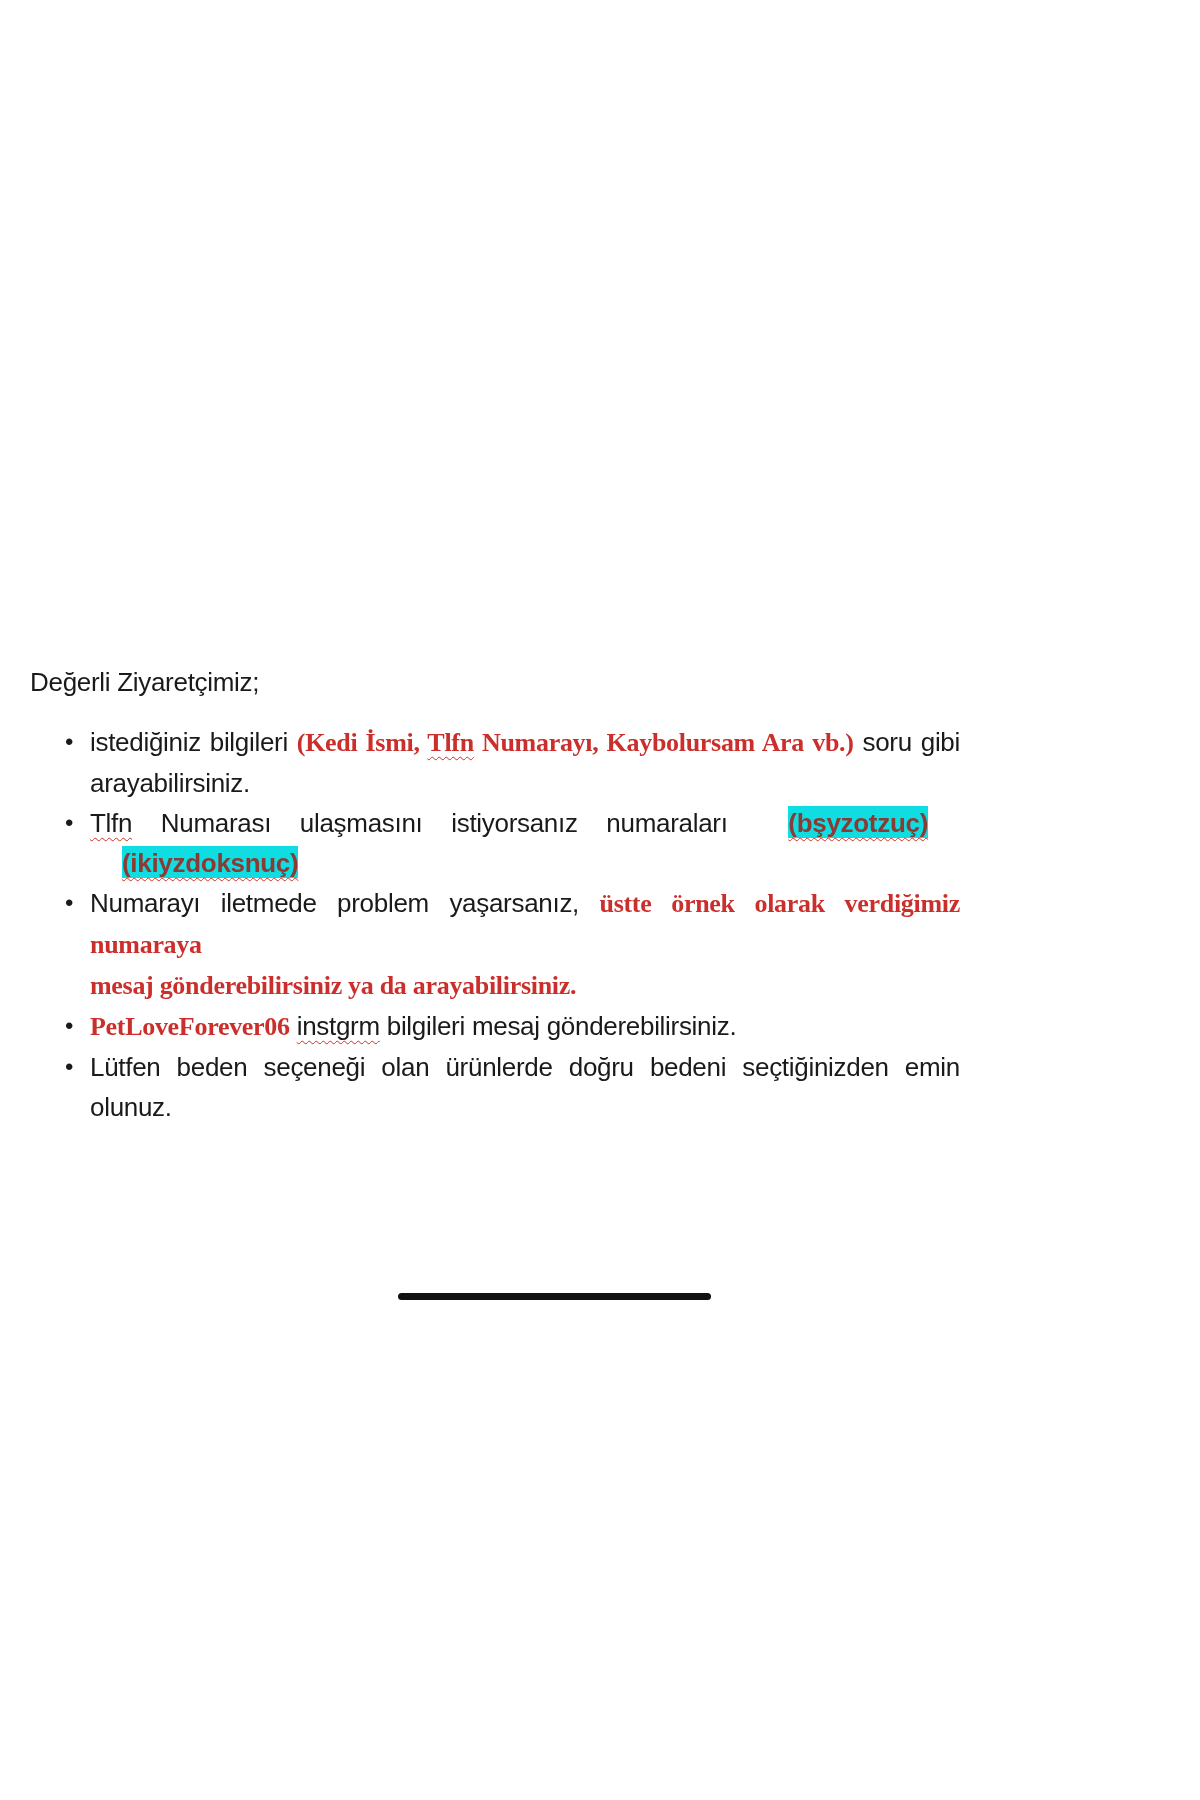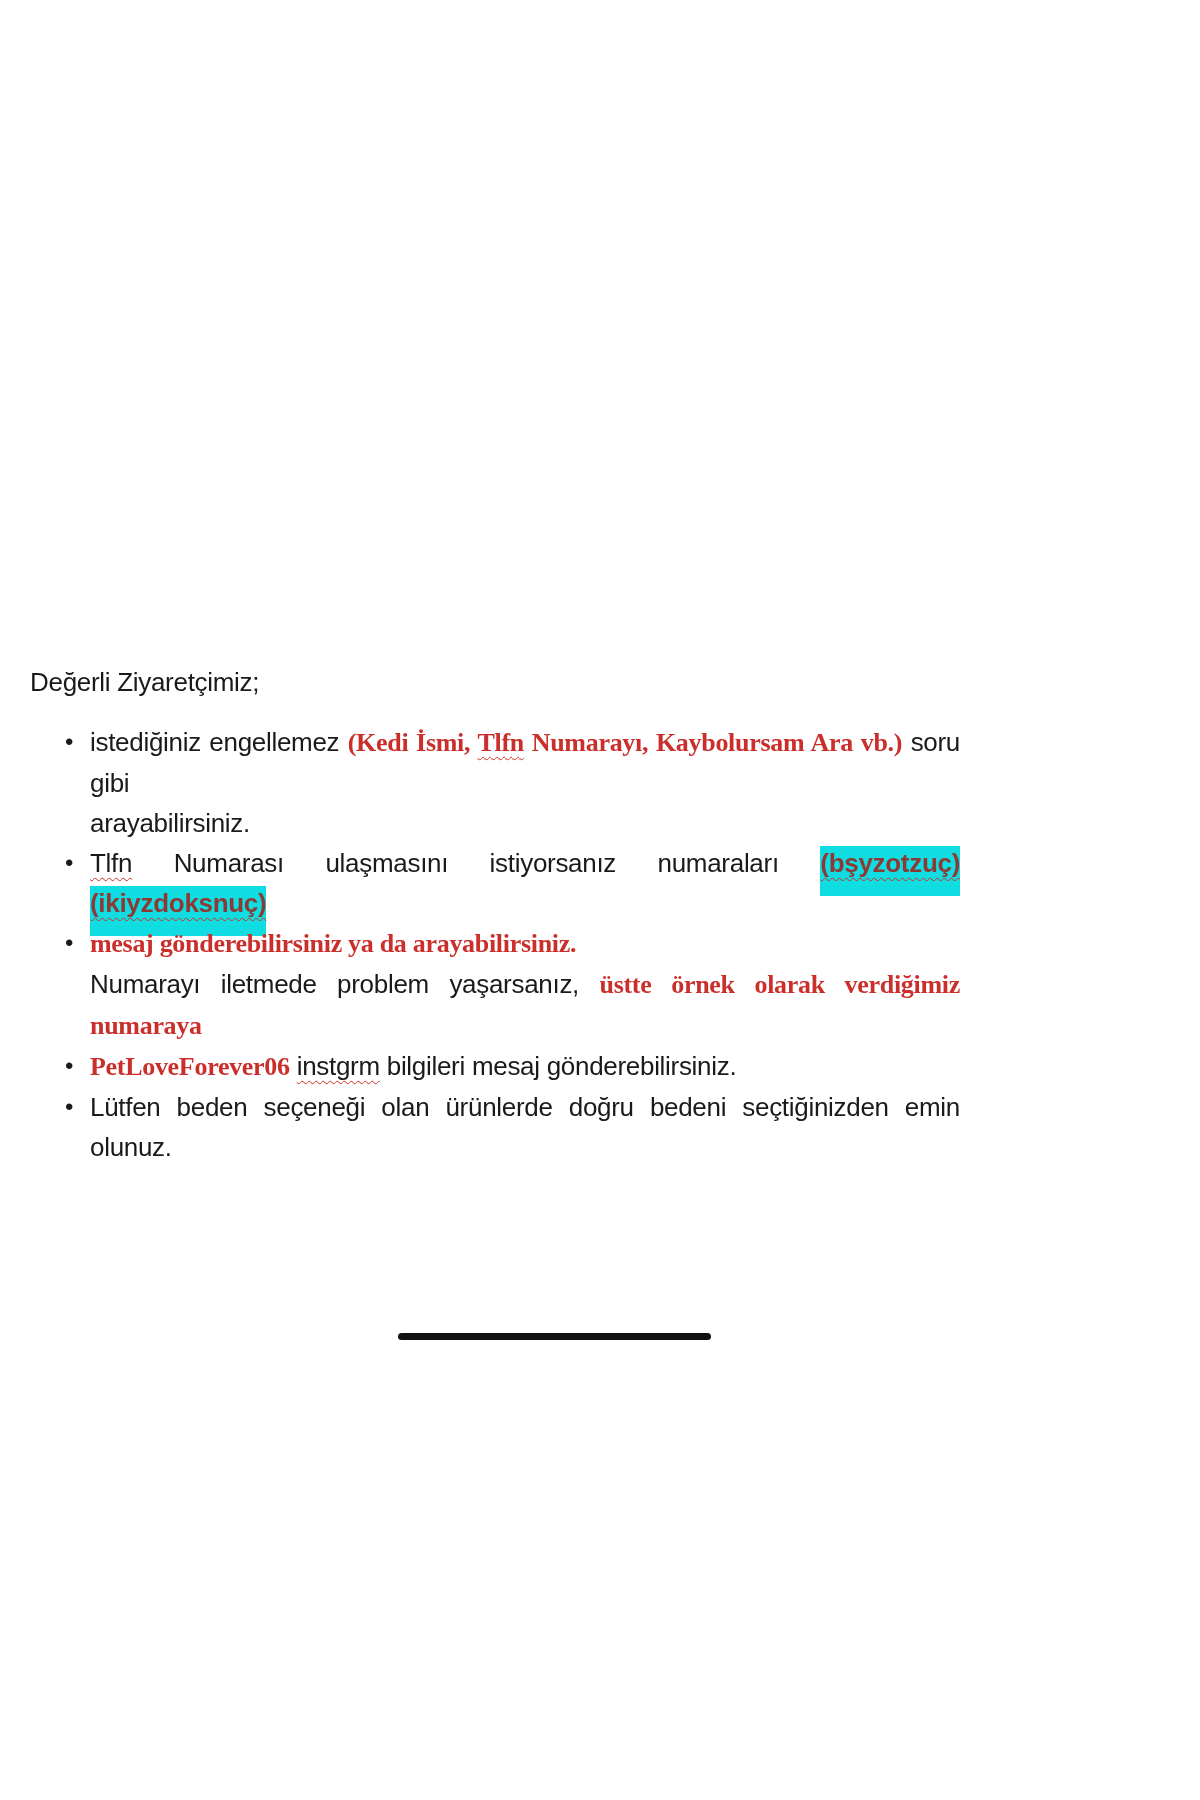--- a/index.html
+++ b/index.html
@@ -50,54 +50,54 @@
   .s-rb, .s-rbsq { color: var(--red); font-weight: 700; font-family: Liberation Serif, serif; }
   .s-rbsq, .s-blsq, .s-hl {
     text-decoration: underline;
     text-decoration-style: wavy;
     text-decoration-color: var(--squiggle);
     text-decoration-thickness: 1px;
     text-underline-offset: 5px;
   }
   .s-hl, .s-hlsp {
     background: var(--highlight);
-    padding-top: 2px; padding-bottom: 18px;
+    padding-top: 2px; padding-bottom: 0; margin-left: 32px;
   }
   .s-hl { color: var(--darkred); font-weight: 700; }
   .divider {
     width: 313px; height: 7px;
     border-radius: 4px;
     background: var(--divider);
     margin: 166px 0 0 368px;
   }
 </style>
 </head>
 <body>
 
 <div class="page">
   <h1 class="greeting">Değerli Ziyaretçimiz;</h1>
   <ul class="bullets" id="bullet-list">
       <li class="bullet">
         <span class="marker">•</span>
         <div class="content">
-          <div class="line just"><span class="s-n">istediğiniz engellemez </span><span class="s-rb">(Kedi İsmi, </span><span class="s-rbsq">Tlfn</span><span class="s-rb"> Numarayı, Kaybolursam Ara vb.)</span><span class="s-n"> soru gibi</span></div>
+          <div class="line just"><span class="s-n">istediğiniz bilgileri </span><span class="s-rb">(Kedi İsmi, </span><span class="s-rbsq">Tlfn</span><span class="s-rb"> Numarayı, Kaybolursam Ara vb.)</span><span class="s-n"> soru gibi</span></div>
           <div class="line"><span class="s-n">arayabilirsiniz.</span></div>
         </div>
       </li>
       <li class="bullet">
         <span class="marker">•</span>
         <div class="content">
           <div class="line just"><span class="s-blsq">Tlfn</span><span class="s-n"> Numarası ulaşmasını istiyorsanız numaraları </span><span class="s-hl">(bşyzotzuç)</span><span class="s-hlsp"> </span><span class="s-hl">(ikiyzdoksnuç)</span></div>
         </div>
       </li>
       <li class="bullet">
         <span class="marker">•</span>
         <div class="content">
+          <div class="line just"><span class="s-n">Numarayı iletmede problem yaşarsanız, </span><span class="s-rb">üstte örnek olarak verdiğimiz numaraya</span></div>
           <div class="line"><span class="s-rb">mesaj gönderebilirsiniz ya da arayabilirsiniz.</span></div>
-          <div class="line just"><span class="s-n">Numarayı iletmede problem yaşarsanız, </span><span class="s-rb">üstte örnek olarak verdiğimiz numaraya</span></div>
         </div>
       </li>
       <li class="bullet">
         <span class="marker">•</span>
         <div class="content">
           <div class="line"><span class="s-rb">PetLoveForever06</span><span class="s-n"> </span><span class="s-blsq">instgrm</span><span class="s-n"> bilgileri mesaj gönderebilirsiniz.</span></div>
         </div>
       </li>
       <li class="bullet">
         <span class="marker">•</span>

